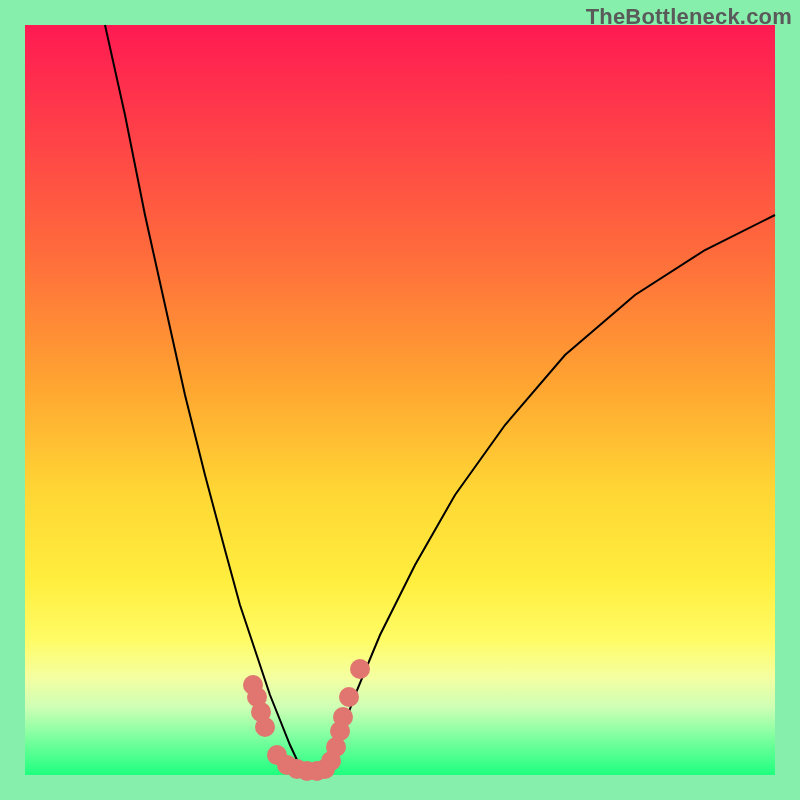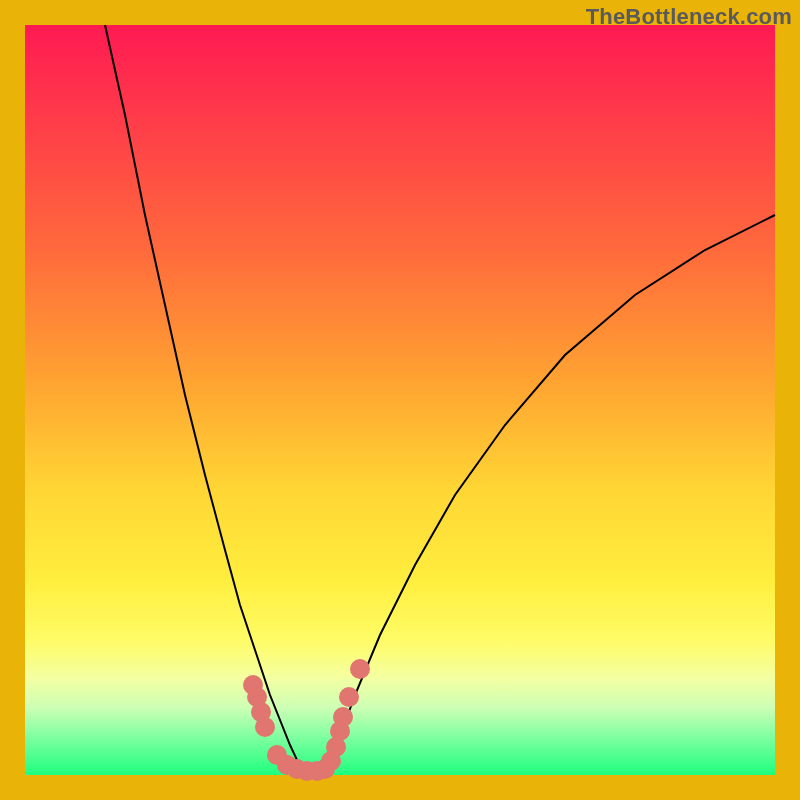--- a/index.html
+++ b/index.html
@@ -10,21 +10,21 @@
     background: #000;
     font-family: Arial, Helvetica, sans-serif;
     overflow: hidden;
   }
   .frame {
     position: absolute;
     left: 0;
     top: 0;
     width: 800px;
     height: 800px;
-    background: #eab308;
+    background: #86efac;
   }
   .plot {
     position: absolute;
     left: 25px;
     top: 25px;
     width: 750px;
     height: 750px;
     
     background: linear-gradient(
       to bottom,

